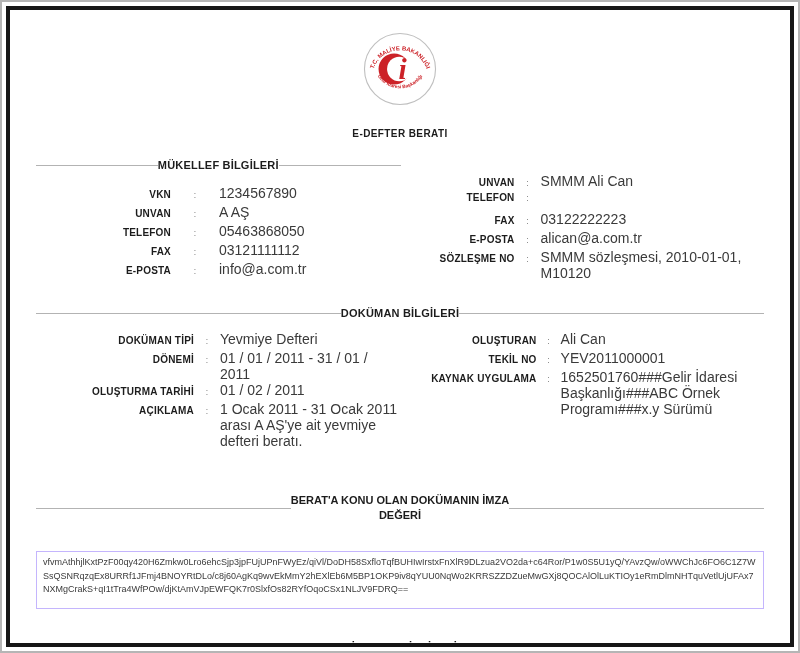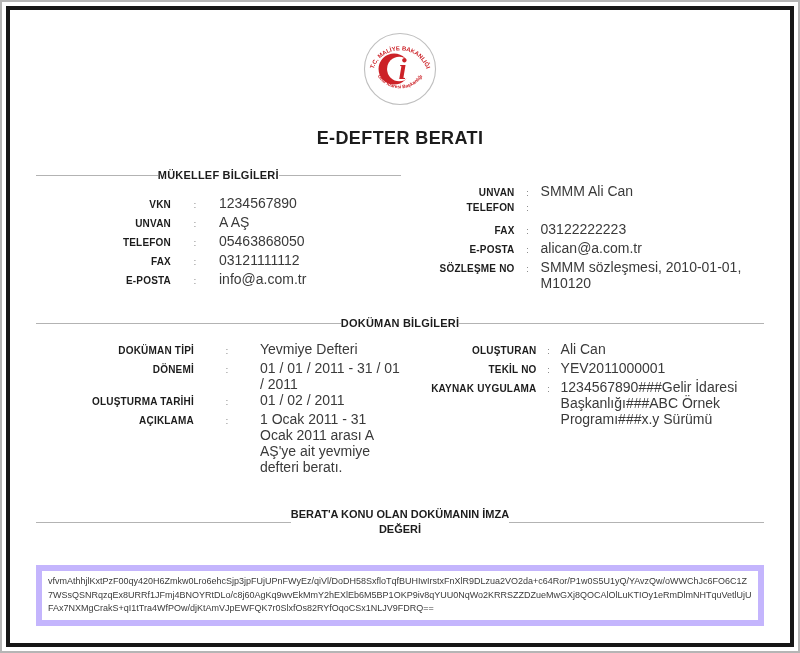--- a/index.html
+++ b/index.html
@@ -8,48 +8,48 @@
     position:absolute; left:0; top:0; width:800px; height:653px;
     border:2px solid #b5b5b5; background:#ffffff; padding:4px;
   }
   .inner-frame{
     width:100%; height:100%; border:4px solid #161616; background:#ffffff;
     padding:14px 26px 0 26px; overflow:hidden;
   }
   .logo-wrap{ text-align:center; margin-top:8px; }
   .logo-wrap svg{ width:74px; height:74px; }
   .doc-title{
-    text-align:center; font-size:18px; font-weight:bold; color:#1c1c1c;
+    text-align:center; font-size:10px; font-weight:bold; color:#1c1c1c;
     letter-spacing:.4px; margin-top:18px;
   }
   .heading-row{ display:flex; align-items:center; }
   .rule{ flex:1; height:0; border-top:1px solid #b3b3b3; }
   .sec-heading{
     font-size:11px; font-weight:bold; color:#1c1c1c; letter-spacing:.2px;
     text-align:center; white-space:nowrap;
   }
   .top-cols{ display:flex; margin-top:20px; }
   .col-left{ flex:0 0 52%; padding-right:14px; }
   .col-right{ flex:0 0 48%; }
   .fields{ margin-top:14px; }
   .frow{ display:grid; align-items:baseline; min-height:19px; }
   .frow .lbl{ font-size:10px; font-weight:bold; color:#1c1c1c; text-align:right; letter-spacing:.2px; }
   .frow .colon{ font-size:8.5px; color:#777; text-align:center; }
   .frow .val{ font-size:14px; color:#3a3a3a; text-align:left; }
   .g-mukellef{ grid-template-columns:135px 48px 1fr; }
   .g-muhasebeci{ grid-template-columns:100px 26px 1fr; }
-  .g-dokleft{ grid-template-columns:158px 26px 1fr;gap:20px; }
+  .g-dokleft{ grid-template-columns:158px 26px 1fr; }
   .g-dokright{ grid-template-columns:122px 24px 1fr; }
   .doc-section{ margin-top:26px; }
   .doc-cols{ display:flex; margin-top:12px; }
-  .imza-heading{ margin-top:32px; }
+  .imza-heading{ margin-top:44px; }
   .imza-center{ max-width:330px; }
   .imza-center div{ font-size:11px; font-weight:bold; color:#1c1c1c; text-align:center; line-height:15px; }
   .sig-box{
-    margin-top:28px; border:6px solid #c4b5fd; padding:4px 6px; min-height:58px;
+    margin-top:28px; border:1px solid #c4b5fd; padding:4px 6px; min-height:58px;
     font-size:9px; color:#3a3a3a; line-height:13.5px; word-break:break-all;
   }
   .gib-heading{ margin-top:32px; }
   .gib-box{ margin-top:20px; border:1px solid #cfcbc1; height:21px; font-size:9px; color:#3a3a3a; padding:3px 6px; }
 </style>
 </head>
 <body>
 
 <div class="outer-frame">
   <div class="inner-frame">
@@ -179,21 +179,21 @@
             <span class="val">Ali Can</span>
           </div>
           <div class="frow g-dokright">
             <span class="lbl">TEKİL NO</span>
             <span class="colon">:</span>
             <span class="val">YEV2011000001</span>
           </div>
           <div class="frow g-dokright">
             <span class="lbl">KAYNAK UYGULAMA</span>
             <span class="colon">:</span>
-            <span class="val">1234567890###Gelir İdaresi Başkanlığı###ABC Örnek Programı###x.y Sürümü</span>
+            <span class="val">1652501760###Gelir İdaresi Başkanlığı###ABC Örnek Programı###x.y Sürümü</span>
           </div>
         </div>
       </div>
     </div>
 
     <div class="heading-row imza-heading">
       <div class="rule"></div>
       <div class="imza-center">
         <div>BERAT'A KONU OLAN DOKÜMANIN İMZA</div>
         <div>DEĞERİ</div>

